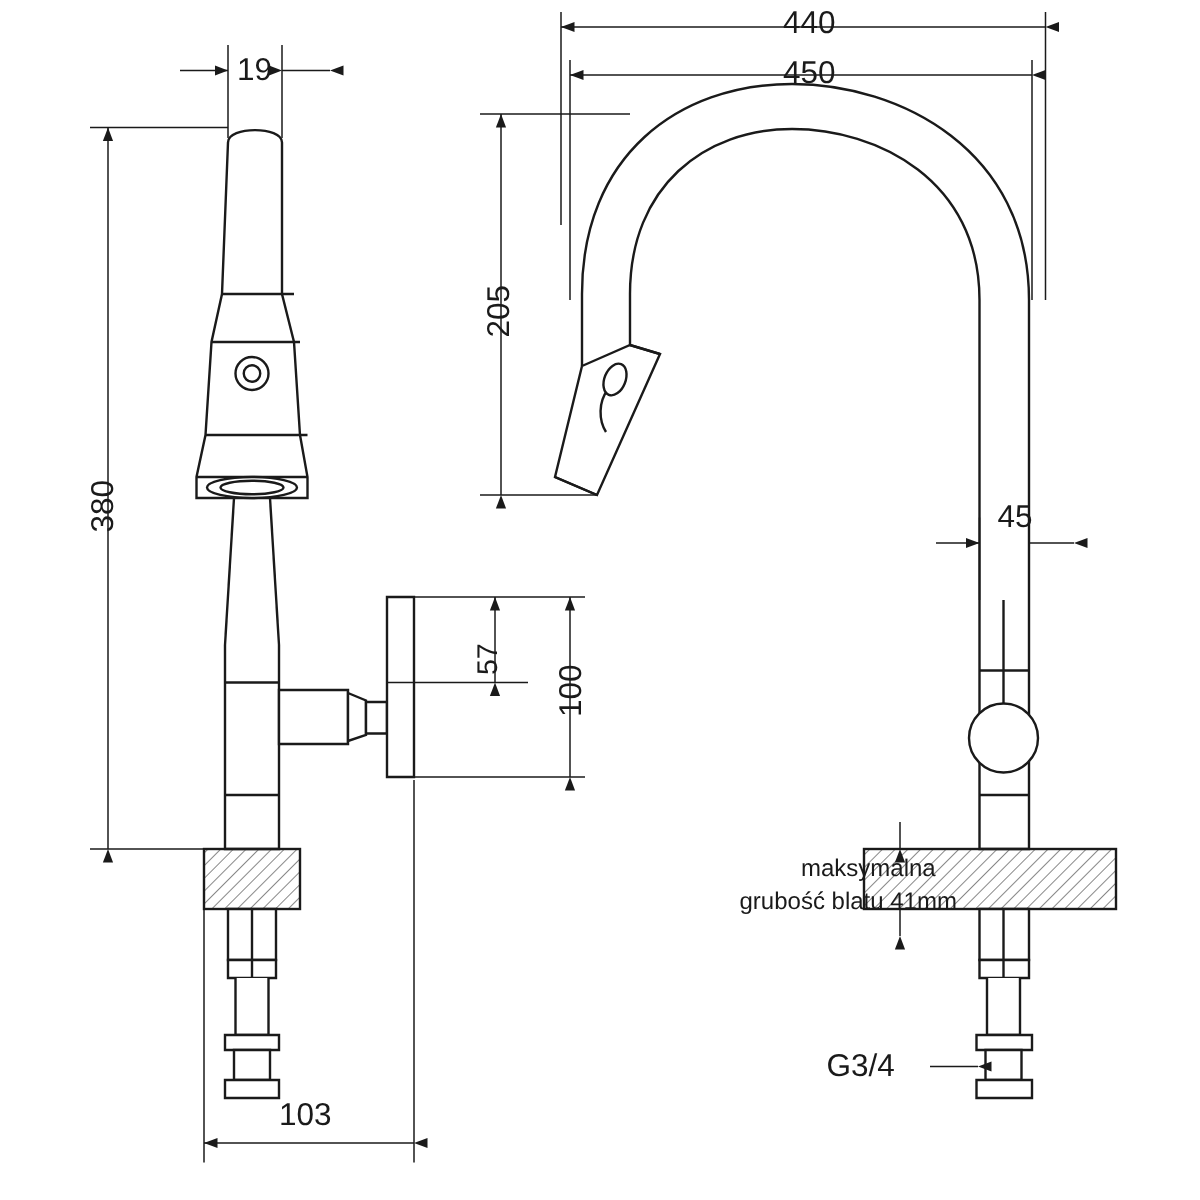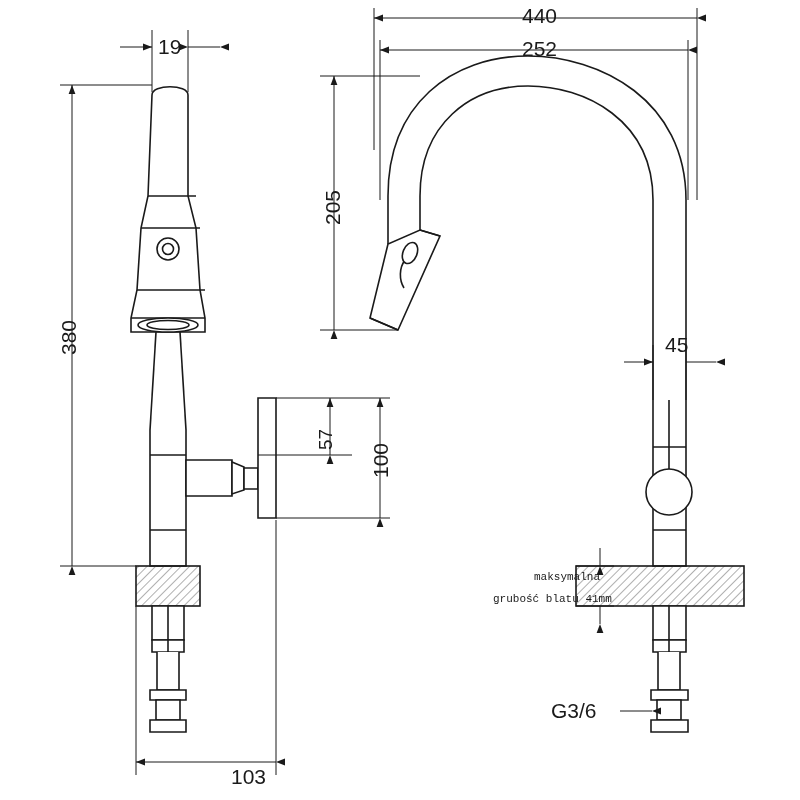--- a/index.html
+++ b/index.html
@@ -24,21 +24,21 @@
   }
   .dim-label {
     position: absolute;
     font-family: "Liberation Sans", sans-serif;
     color: #1a1a1a;
     white-space: nowrap;
     line-height: 1;
   }
   .dim-label.big { font-size: 21px; }
   .dim-label.mid { font-size: 19px; }
-  .dim-label.small { font-size: 11px; font-family: Liberation Mono, monospace; }
+  .dim-label.small { font-size: 16px; }
   .rot90 { transform: rotate(-90deg); transform-origin: left top; }
 </style>
 </head>
 <body>
 
 <div id="page">
 
   <svg id="svg-root" viewBox="0 0 800 800" xmlns="http://www.w3.org/2000/svg">
     <defs>
       <marker id="arrL" markerWidth="10" markerHeight="8" refX="9" refY="4" orient="auto" markerUnits="userSpaceOnUse">
@@ -163,32 +163,32 @@
       <line x1="600" y1="606" x2="600" y2="624" marker-end="url(#arrR)"></line>
 
       <line x1="620" y1="711" x2="652" y2="711" marker-end="url(#arrR)"></line>
     </g>
   </svg>
 
   <div class="dim-label big" style="left:158px; top:36px;">19</div>
 
   <div class="dim-label big rot90" style="left:58px; top:355px;">380</div>
 
-  <div class="dim-label big" style="left:186px; top:766px;margin-left:45px;">103</div>
+  <div class="dim-label big" style="left:186px; top:733px;">103</div>
 
   <div class="dim-label big" style="left:522px; top:5px;">440</div>
 
-  <div class="dim-label big" style="left:522px; top:38px;">252</div>
+  <div class="dim-label big" style="left:522px; top:38px;">450</div>
 
   <div class="dim-label big rot90" style="left:322px; top:225px;">205</div>
 
   <div class="dim-label big" style="left:665px; top:334px;">45</div>
 
   <div class="dim-label mid rot90" style="left:316px; top:450px;">57</div>
 
   <div class="dim-label big rot90" style="left:370px; top:478px;">100</div>
 
   <div class="dim-label small" style="left:534px; top:572px;">maksymalna</div>
   <div class="dim-label small" style="left:493px; top:594px;">grubość blatu 41mm</div>
 
-  <div class="dim-label big" style="left:551px; top:700px;">G3/6</div>
+  <div class="dim-label big" style="left:551px; top:700px;">G3/4</div>
 
 </div>
 
 </body></html>

